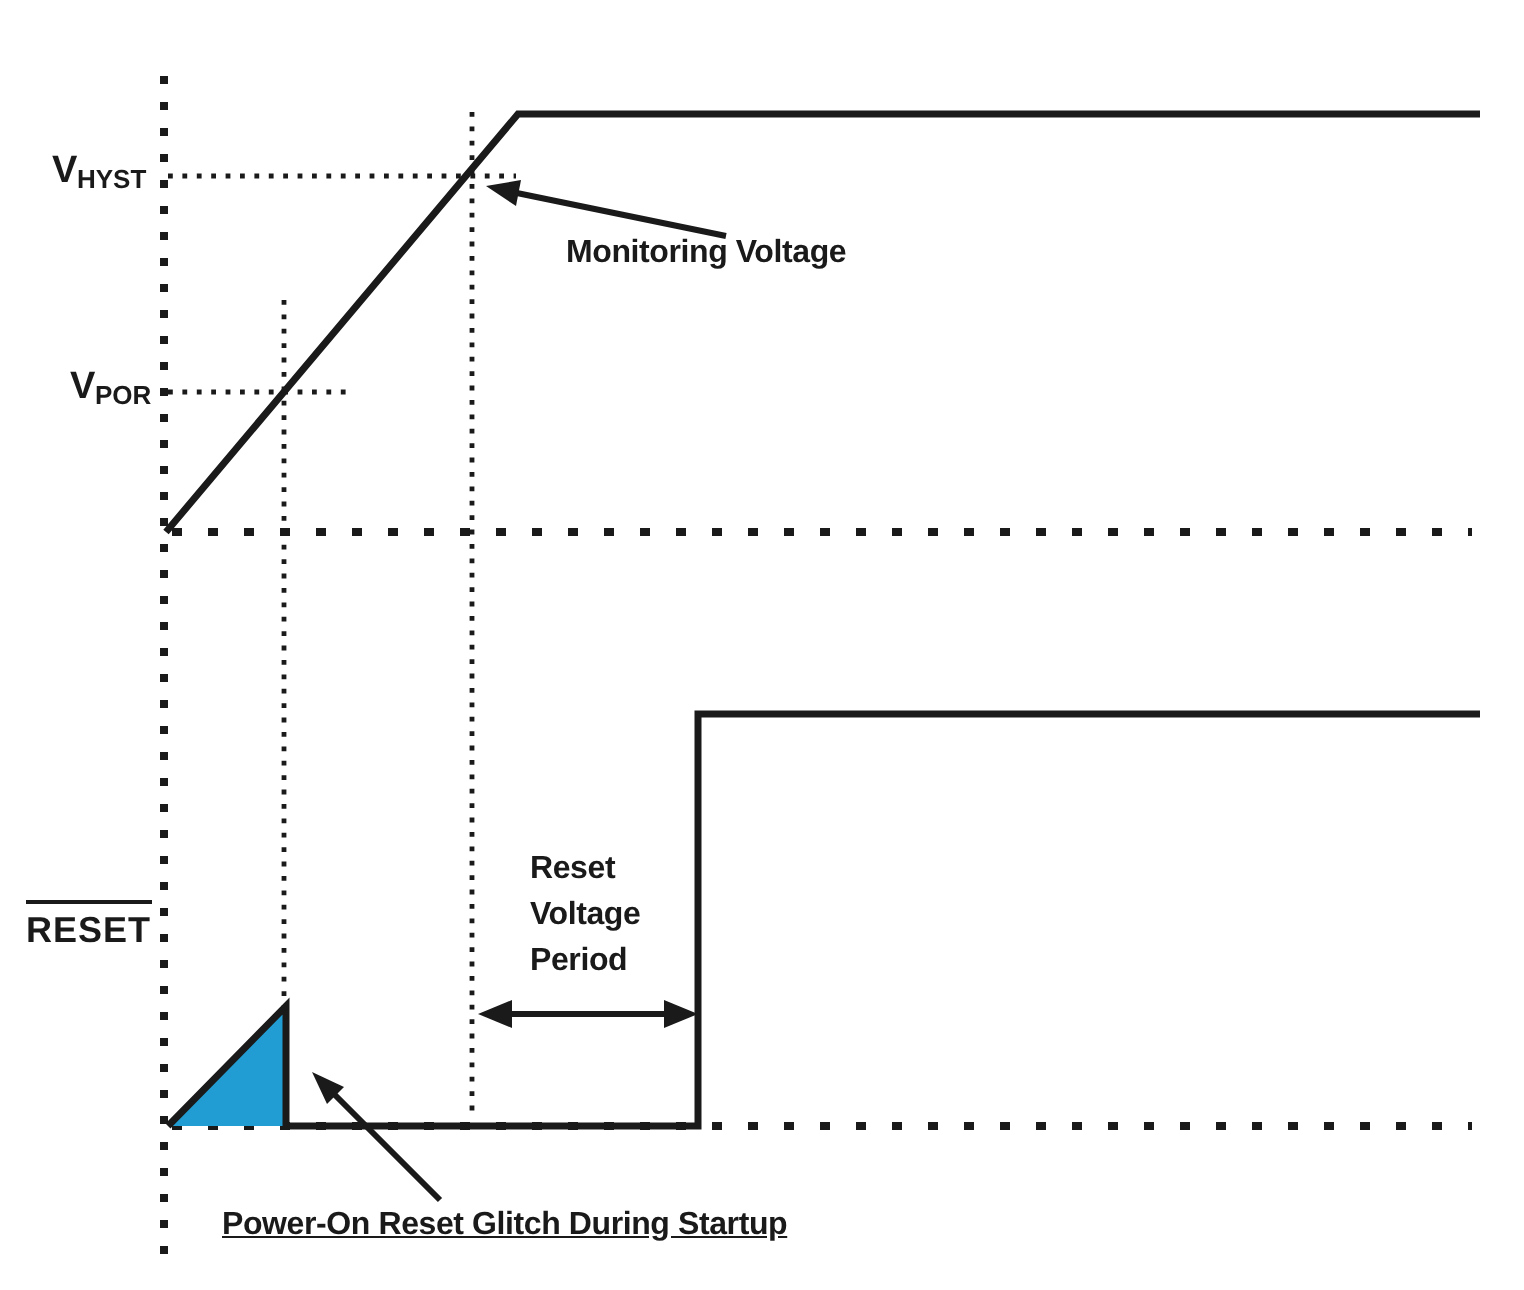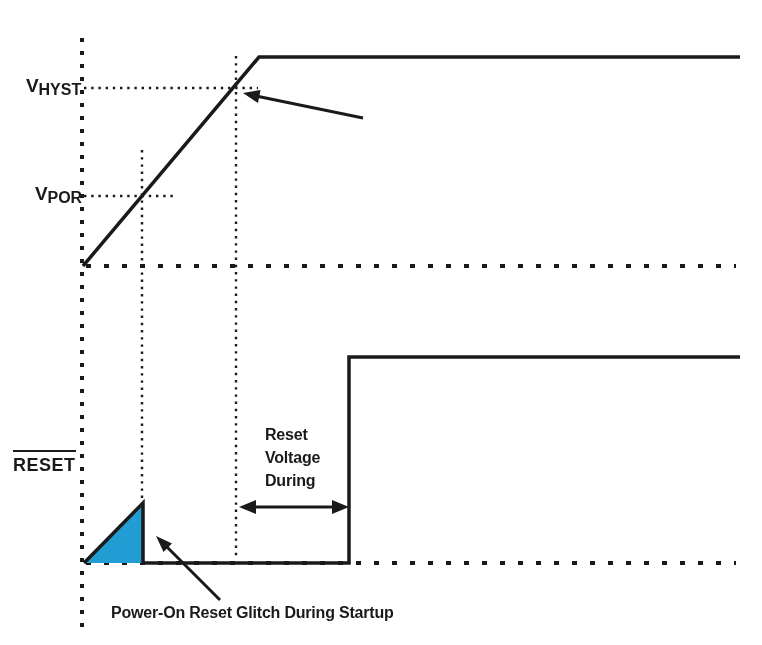--- a/index.html
+++ b/index.html
@@ -30,21 +30,21 @@
   }
   .vlabel {
     display: flex;
     align-items: baseline;
   }
   .vlabel .base {
     font-size: 19px;
     line-height: 19px;
   }
   .vlabel .sub {
-    font-size: 16px;
+    font-size: 13px;
     line-height: 11px;
     position: relative;
     top: 3px;
     letter-spacing: 0;
   }
   .monitoring-label {
     left: 283px;
     top: 118px;
     font-size: 16px;
   }
@@ -59,20 +59,21 @@
   .timeout-label {
     left: 265px;
     top: 423px;
     font-size: 16px;
     line-height: 23px;
   }
   .glitch-label {
     left: 111px;
     top: 604px;
     font-size: 16px;
+    text-decoration: underline;
   }
   .vhyst-label { left: 26px; top: 76px; }
   .vpor-label  { left: 35px; top: 184px; }
 </style>
 </head>
 <body>
 
 <div class="stage">
 
   <svg width="762" height="645" viewBox="0 0 762 645">
@@ -115,24 +116,25 @@
   <div class="lbl vlabel vhyst-label">
     <span class="base">V</span>
     <span class="sub">HYST</span>
   </div>
 
   <div class="lbl vlabel vpor-label">
     <span class="base">V</span>
     <span class="sub">POR</span>
   </div>
 
+  <div class="lbl monitoring-label">Monitoring Voltage</div>
 
   <div class="lbl reset-label">RESET</div>
 
   <div class="lbl timeout-label">
     <div>Reset</div>
     <div>Voltage</div>
-    <div>During</div>
+    <div>Period</div>
   </div>
 
   <div class="lbl glitch-label">Power-On Reset Glitch During Startup</div>
 
 </div>
 
 </body></html>

